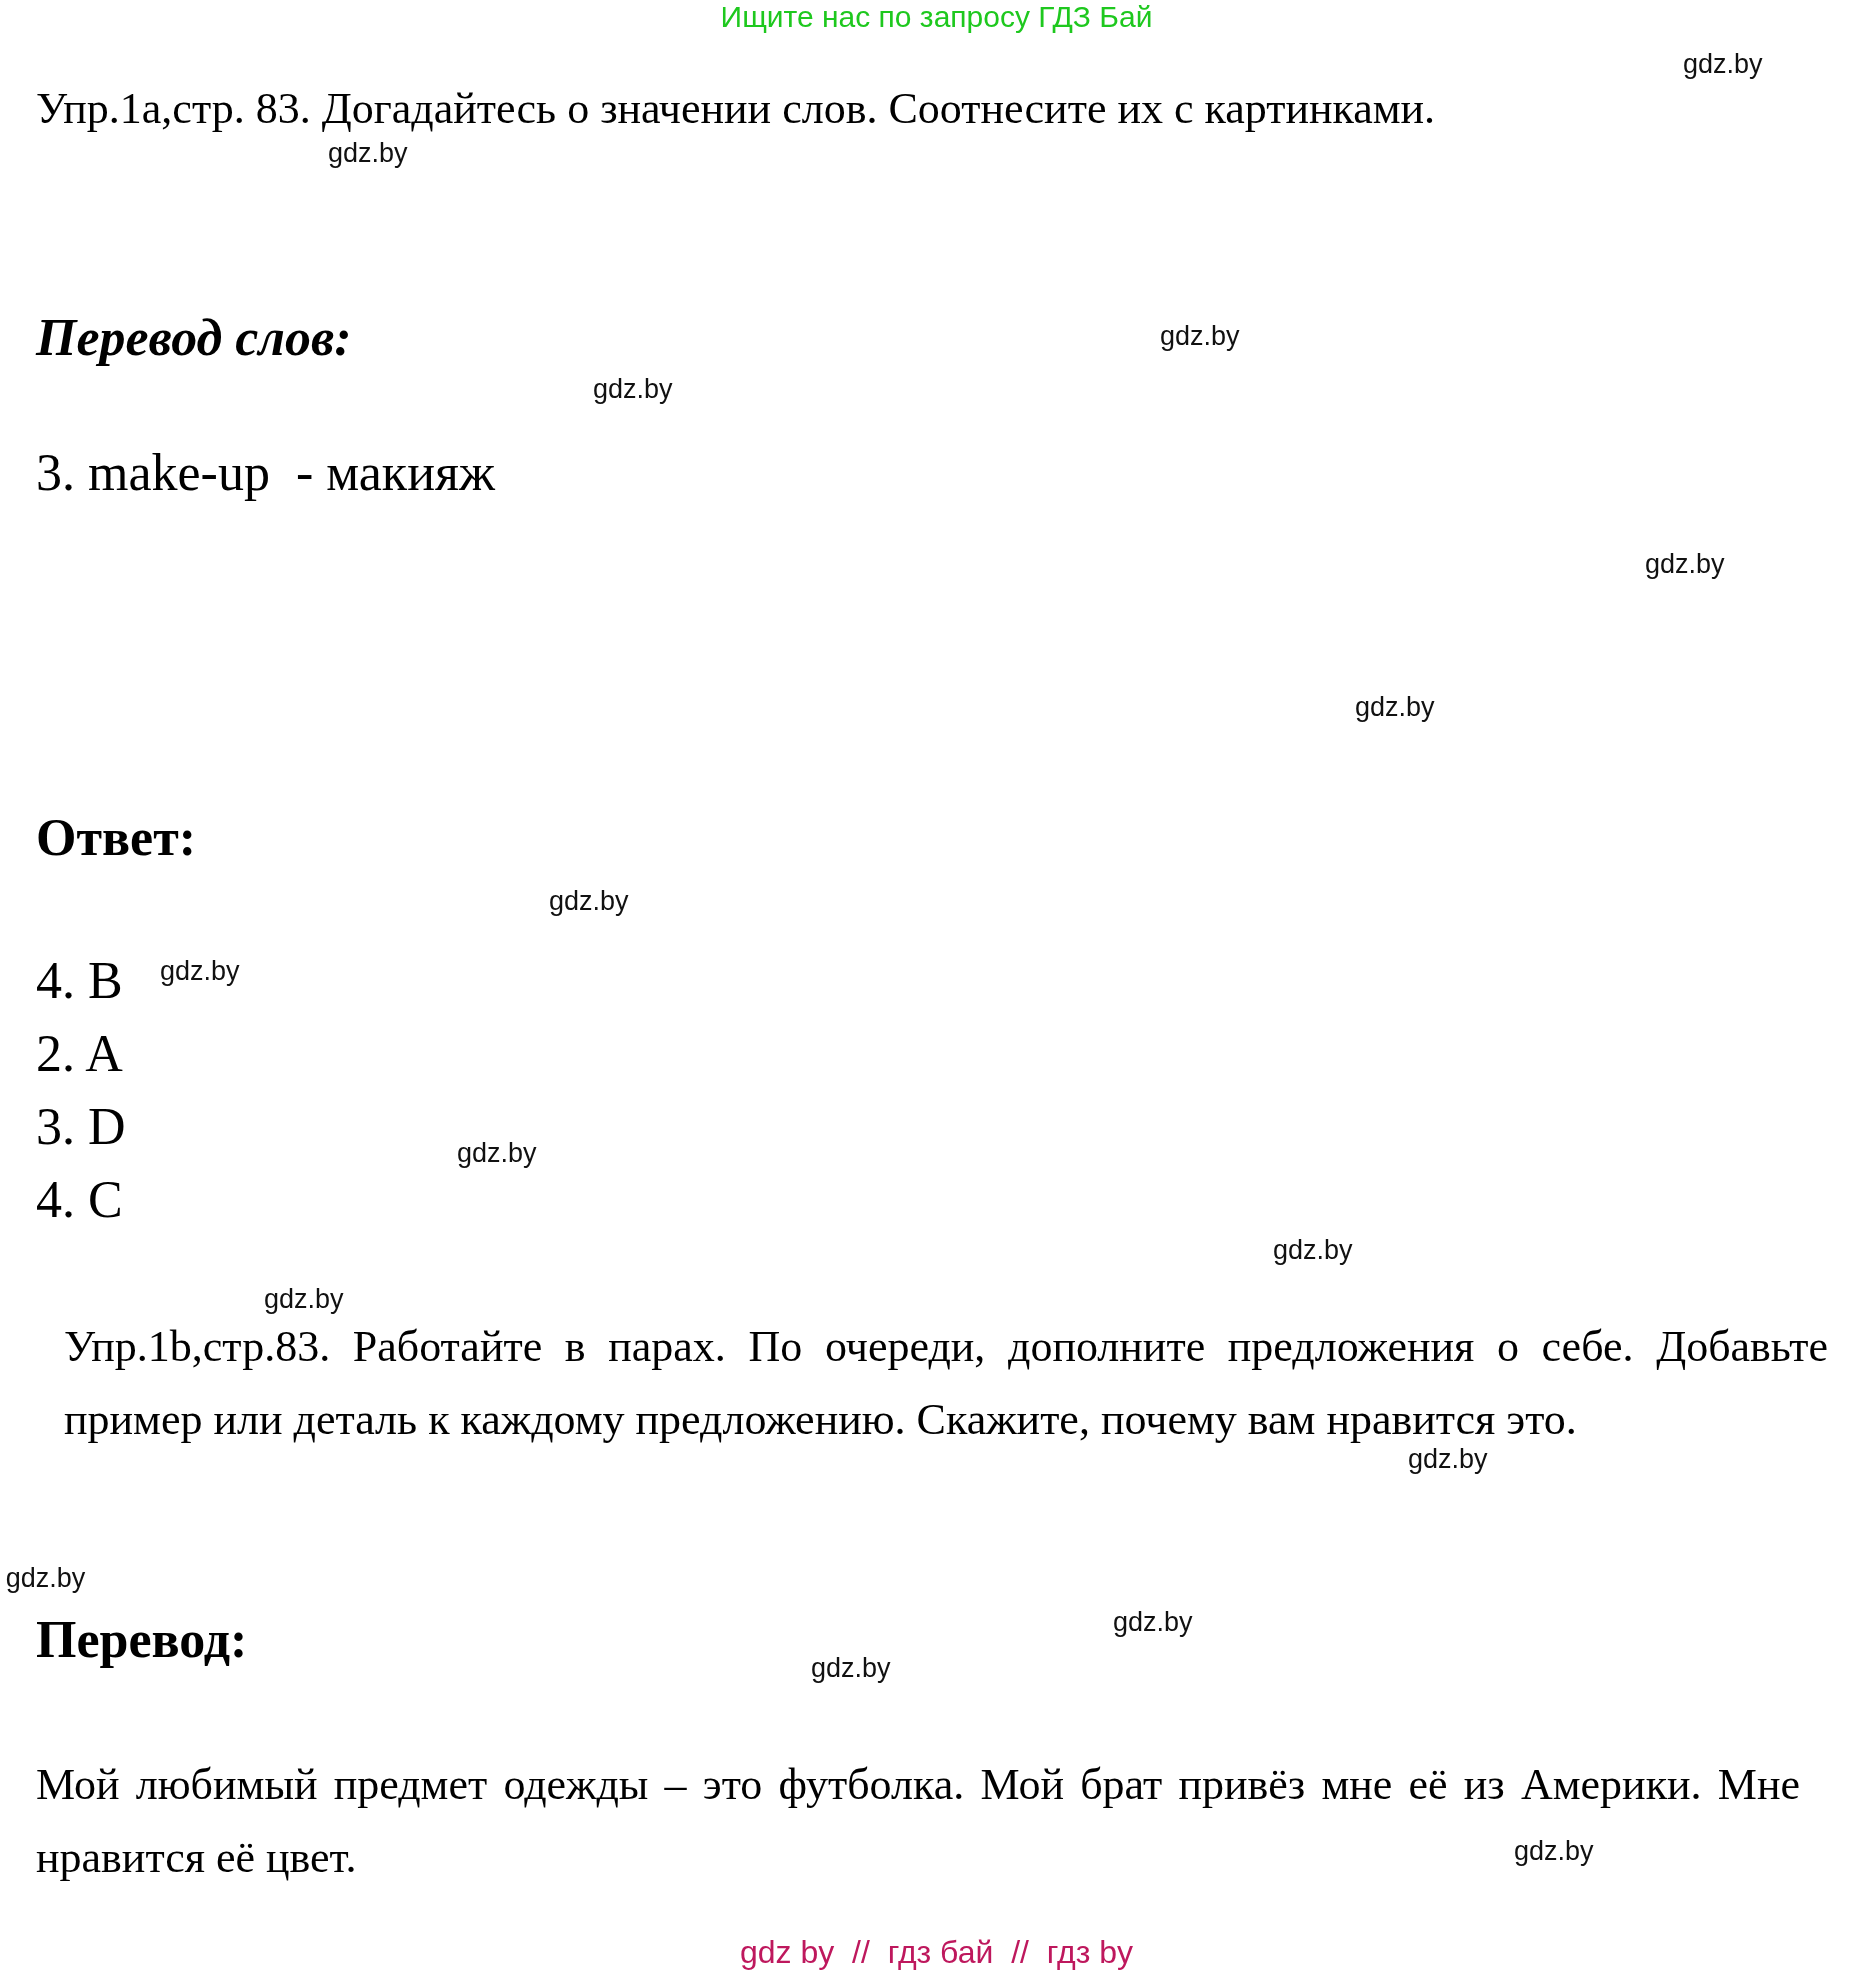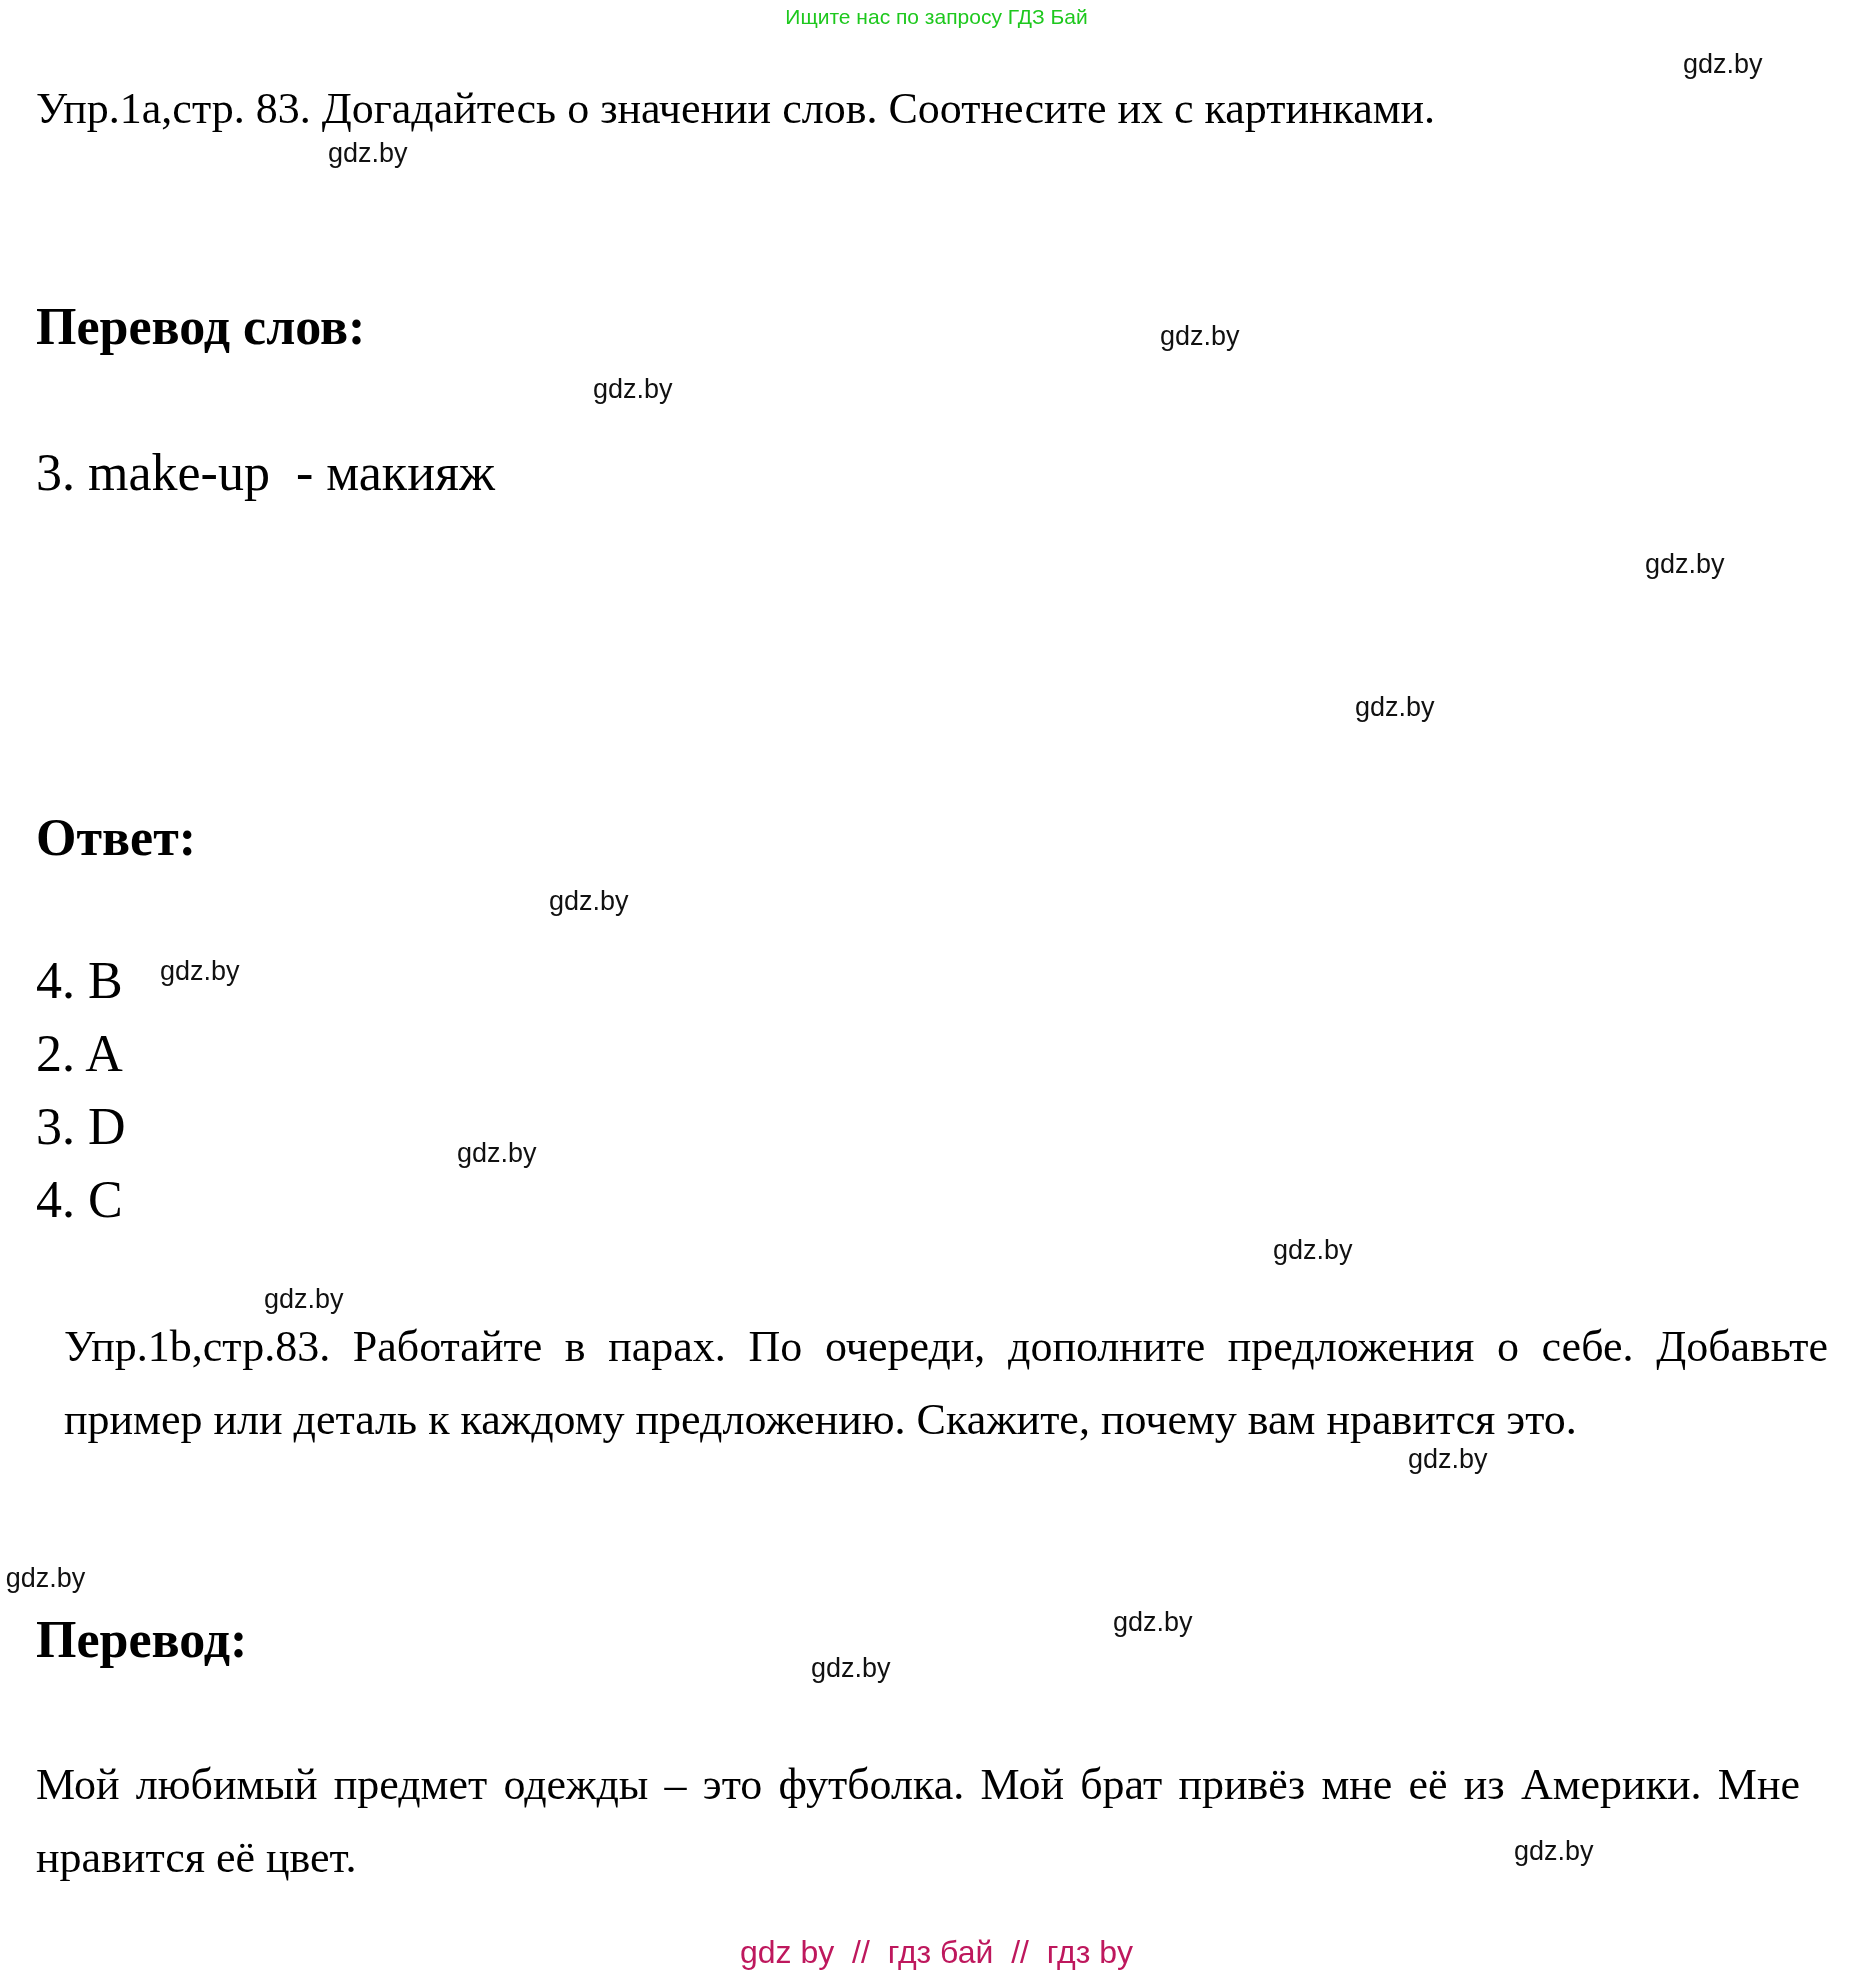--- a/index.html
+++ b/index.html
@@ -1,19 +1,19 @@
 <!DOCTYPE html>
 <html style="font-size:15px"><head>
 <meta charset="utf-8">
 <style>
   html, body { margin: 0; padding: 0; background: #ffffff; }
   body { width: 1873px; height: 1975px; position: relative; overflow: hidden; }
   .banner {
     position: absolute; top: 0; left: 0; width: 1873px; text-align: center;
-    font-family: "Liberation Sans", sans-serif; font-size: 21px; line-height: 34px;
+    font-family: "Liberation Sans", sans-serif; font-size: 30px; line-height: 34px;
     color: #1ec81e;
   }
   .serif { font-family: "Liberation Serif", serif; color: #000; }
   .para {
     position: absolute; left: 36px; width: 1764px;
     font-size: 44px; line-height: 73px; text-align: justify; text-align-last: left;
   }
   .heading { position: absolute; left: 36px; font-size: 52px; font-weight: bold; line-height: 61px; }
   .list { position: absolute; left: 36px; margin: 0; padding: 0; list-style: none; font-size: 52px; line-height: 73px; }
   .list li { white-space: pre; }
@@ -27,21 +27,21 @@
     white-space: pre;
   }
 </style>
 </head>
 <body>
 
 <div class="banner">Ищите нас по запросу ГДЗ Бай</div>
 
 <div class="para serif" style="top:72px;">Упр.1a,стр. 83. Догадайтесь о значении слов. Соотнесите их с картинками.</div>
 
-<div class="heading serif" style="top:296px;">Перевод слов:</div>
+<div class="heading serif" style="top:307px;font-style:italic;">Перевод слов:</div>
 
 <ul class="list serif" style="top:436px;">
   <li>3. make-up  - макияж</li>
 </ul>
 
 <div class="heading serif" style="top:807px;">Ответ:</div>
 
 <ul class="list serif" style="top:944px;">
   <li>4. B</li>
   <li>2. A</li>

